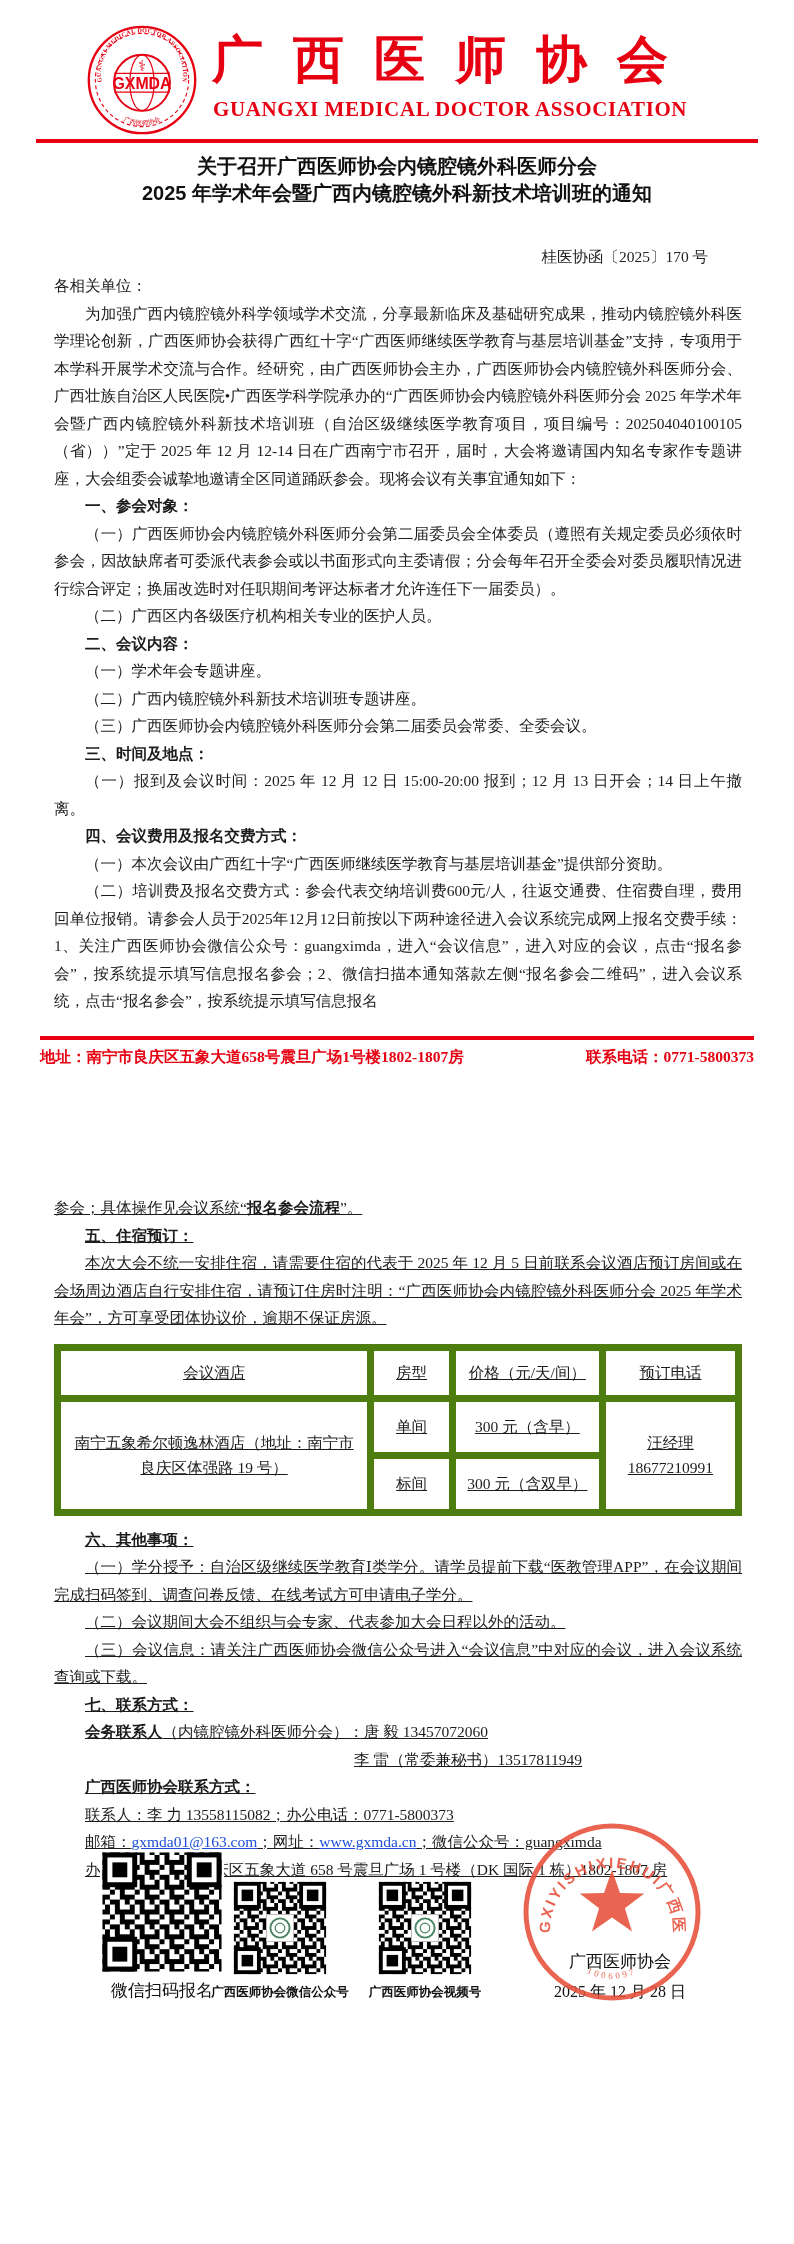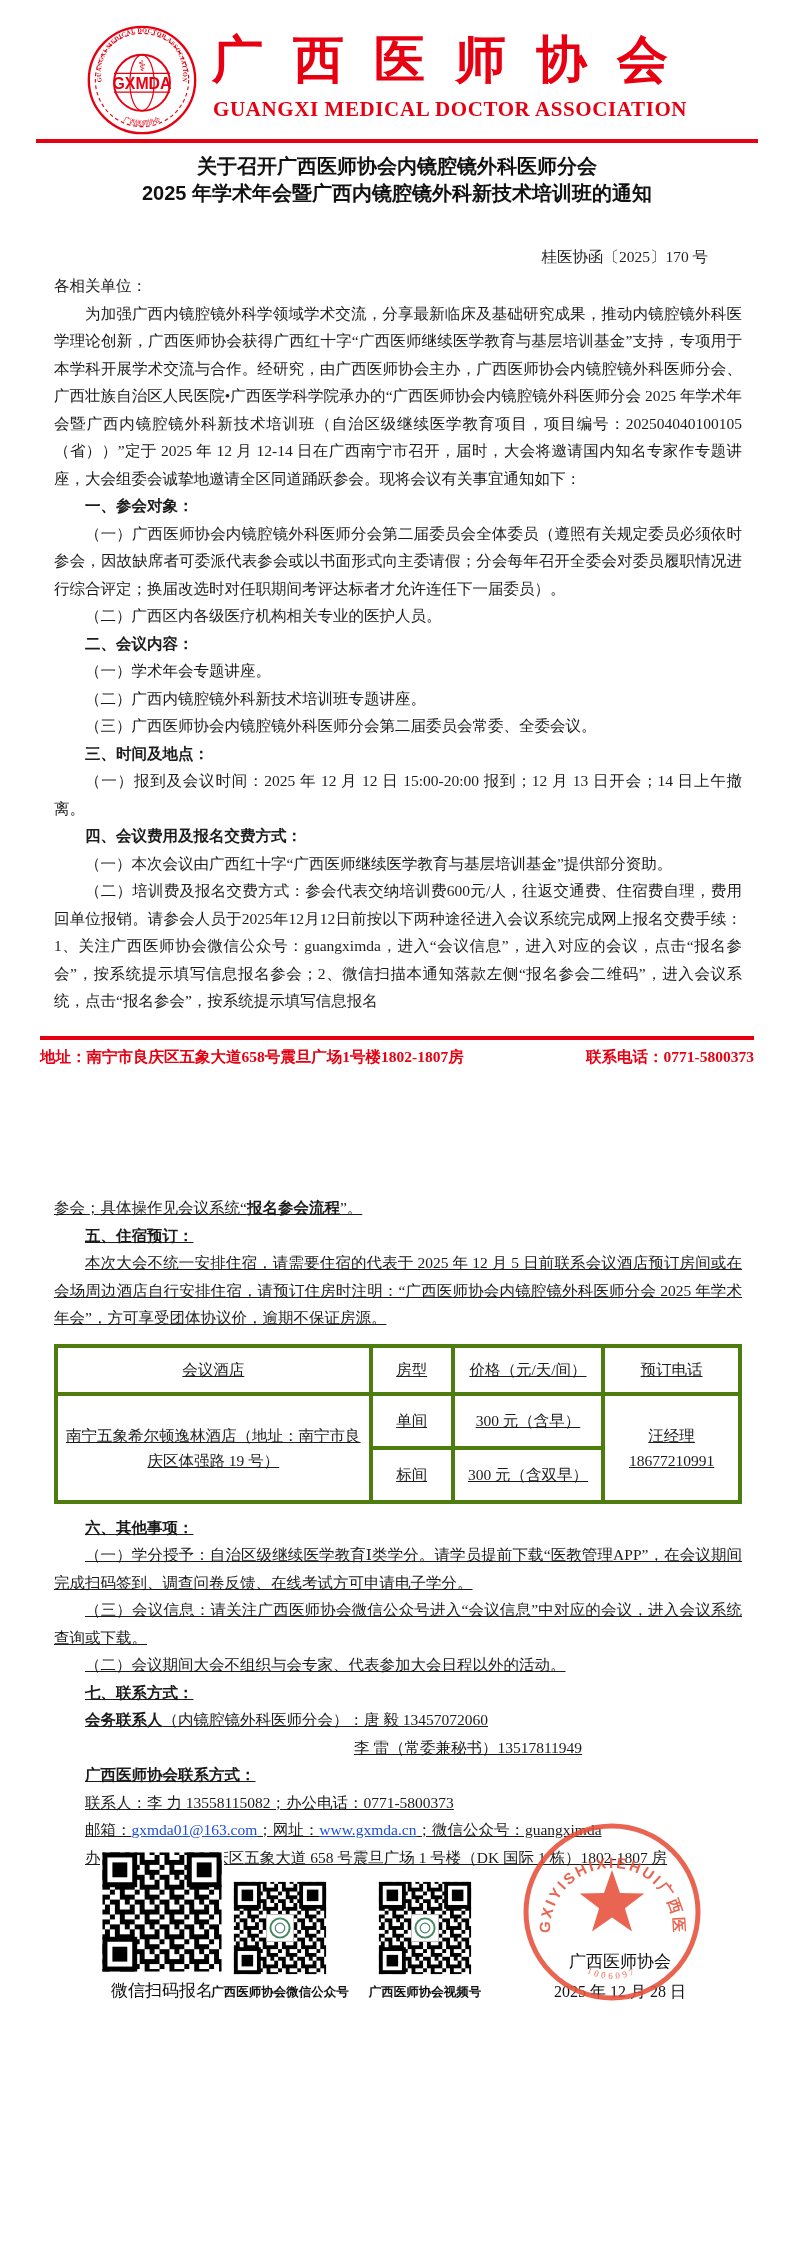--- a/index.html
+++ b/index.html
@@ -25,21 +25,21 @@
   .noind{text-indent:0;margin:0;}
   .ph{font-family:"Liberation Sans",sans-serif;font-weight:bold;text-indent:2em;margin:0;}
   .b{font-weight:bold;font-family:"Liberation Sans",sans-serif;}
   a.lnk{color:#1d4ed8;text-decoration:underline;}
   
   .p1footer{left:40px;top:1036px;width:714px;}
   .p1footer .rule{height:4px;background:#e60012;margin-bottom:7px;}
   .p1footer .row{display:flex;justify-content:space-between;color:#e60012;font-weight:bold;font-size:15.5px;gap:16px;}
   
   table.hotel{border-collapse:collapse;width:100%;margin:12px 0 10px 0;font-size:15.5px;}
-  table.hotel th,table.hotel td{border:4px solid #4d7c0f;text-align:center;vertical-align:middle;
+  table.hotel th,table.hotel td{border:7px solid #4d7c0f;text-align:center;vertical-align:middle;
        font-weight:normal;padding:4px 6px;line-height:25px;}
   table.hotel th{height:36px;}
   table.hotel td{height:42px;}
   
   .qrbox{display:flex;flex-direction:column;align-items:center;}
   .qrlabel{color:#111;}
   
   .sign-org{left:552px;top:1950px;width:136px;text-align:center;font-size:17px;color:#111;z-index:1;}
   .sign-date{left:530px;top:1982px;width:180px;text-align:center;font-size:16px;color:#111;z-index:1;}
   .seal{left:520px;top:1820px;z-index:2;opacity:0.88;}
@@ -155,22 +155,22 @@
       </tr>
       <tr>
         <td>标间</td>
         <td>300 元（含双早）</td>
       </tr>
     </tbody>
       </table>
 
     <p class="ph">六、其他事项：</p>
     <p class="ind">（一）学分授予：自治区级继续医学教育Ⅰ类学分。请学员提前下载“医教管理APP”，在会议期间完成扫码签到、调查问卷反馈、在线考试方可申请电子学分。</p>
+    <p class="ind">（二）会议期间大会不组织与会专家、代表参加大会日程以外的活动。</p>
     <p class="ind">（三）会议信息：请关注广西医师协会微信公众号进入“会议信息”中对应的会议，进入会议系统查询或下载。</p>
-    <p class="ind">（二）会议期间大会不组织与会专家、代表参加大会日程以外的活动。</p>
 
     <p class="ph">七、联系方式：</p>
     <p class="noind" style="text-indent:2em"><span class="b">会务联系人</span><span>（内镜腔镜外科医师分会）：唐 毅 13457072060</span></p>
     <p class="noind" style="padding-left:300px">李 雷（常委兼秘书）13517811949</p>
 
     <p class="ph">广西医师协会联系方式：</p>
     <p class="ind">联系人：李 力 13558115082；办公电话：0771-5800373</p>
     <p class="ind"><span>邮箱：</span><a class="lnk" href="#">gxmda01@163.com</a><span>；网址：</span><a class="lnk" href="#">www.gxmda.cn</a><span>；微信公众号：guangximda</span></p>
     <p class="ind">办公地址:南宁市良庆区五象大道 658 号震旦广场 1 号楼（DK 国际 1 栋）1802-1807 房</p>
   </div>

